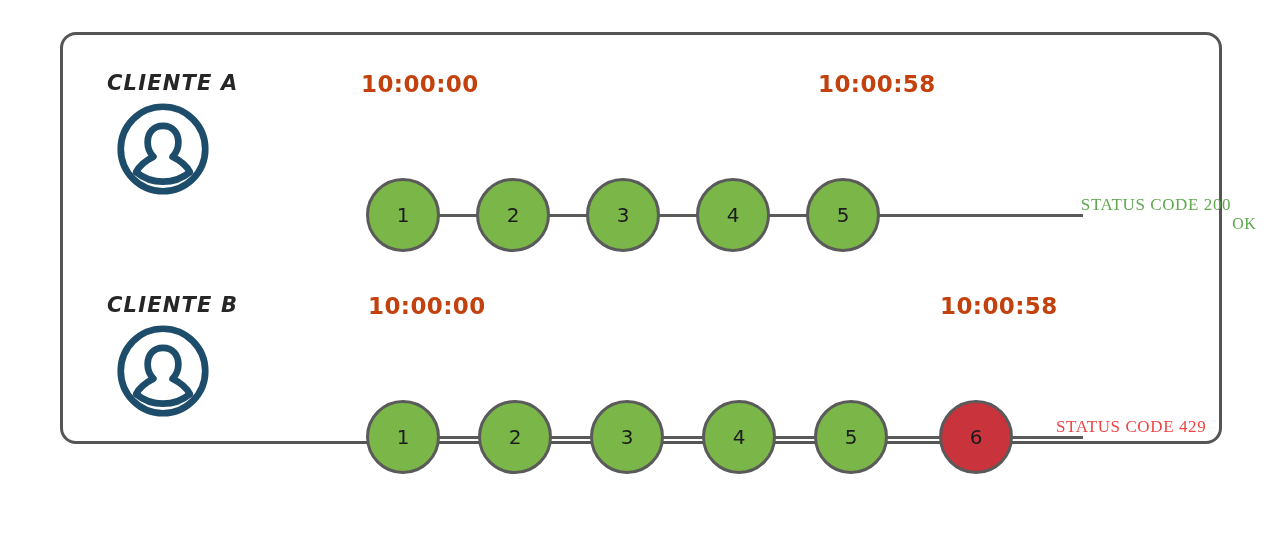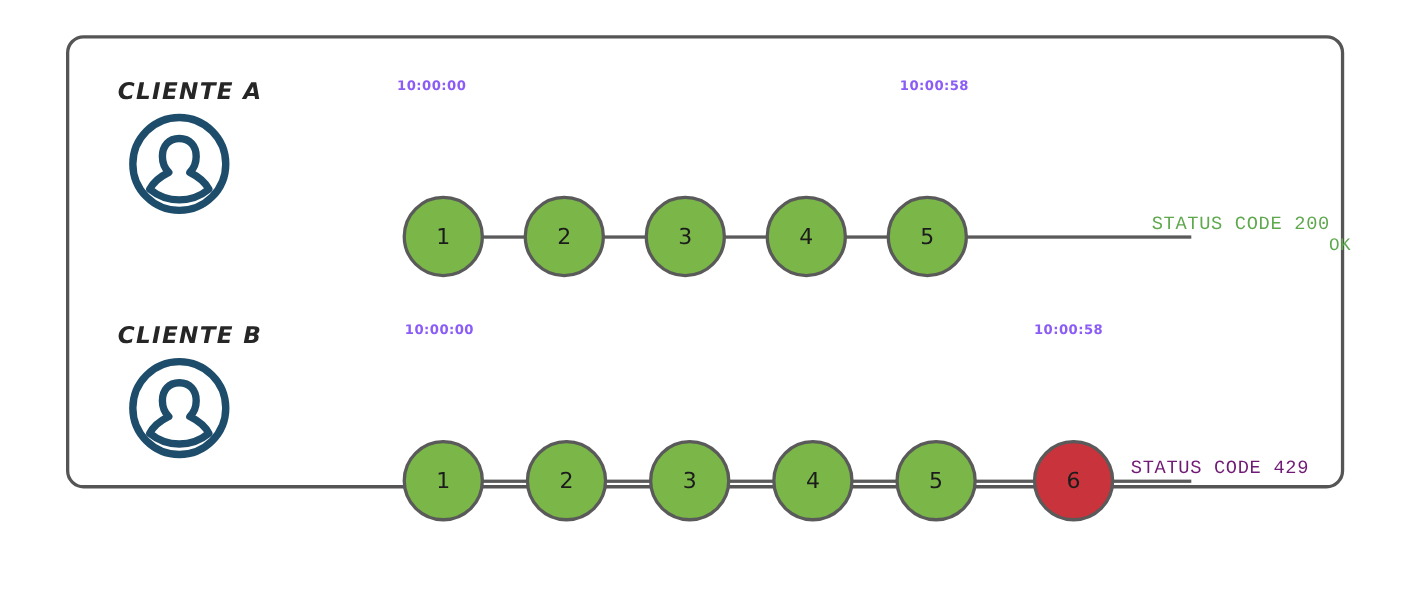--- a/index.html
+++ b/index.html
@@ -66,23 +66,23 @@
     left: 0;
     top: 0;
     width: 100%;
     height: 180px;
   }
 
   .timestamp {
     position: absolute;
     font-family: "DejaVu Sans", sans-serif;
     font-weight: 700;
-    font-size: 12px;
+    font-size: 23px;
     letter-spacing: 0.4px;
-    color: #8b5cf6;
+    color: #c2410c;
     white-space: nowrap;
   }
 
   
   .line {
     position: absolute;
     height: 3px;
     background: #5a5a5a;
   }
 
@@ -101,35 +101,36 @@
     font-size: 20px;
     color: #1c1c1c;
   }
   .node.ok   { background: #7ab648; }
   .node.fail { background: #c9333c; }
 
   
   .status {
     position: absolute;
     white-space: nowrap;
-    font-family: Liberation Mono, monospace;
+    font-family: Liberation Serif, serif;
+    margin-left: 28px;
   }
   .status .l1 {
     display: block;
     font-size: 17px;
     letter-spacing: 0.6px;
   }
   .status .l2 {
     display: block;
     font-size: 16px;
     letter-spacing: 0.3px;
     text-align: right;
   }
   .status.ok    { color: #5fa84e; text-align: center; }
-  .status.error { color: #701a75; text-align: left; }
+  .status.error { color: #ef4444; text-align: left; }
   .status.error .l2 { font-style: italic; font-weight: 600; }
 </style>
 </head>
 <body>
 
 <div id="frame">
 
   <div class="row" id="row-a">
 
     <div class="client-label">CLIENTE A</div>

